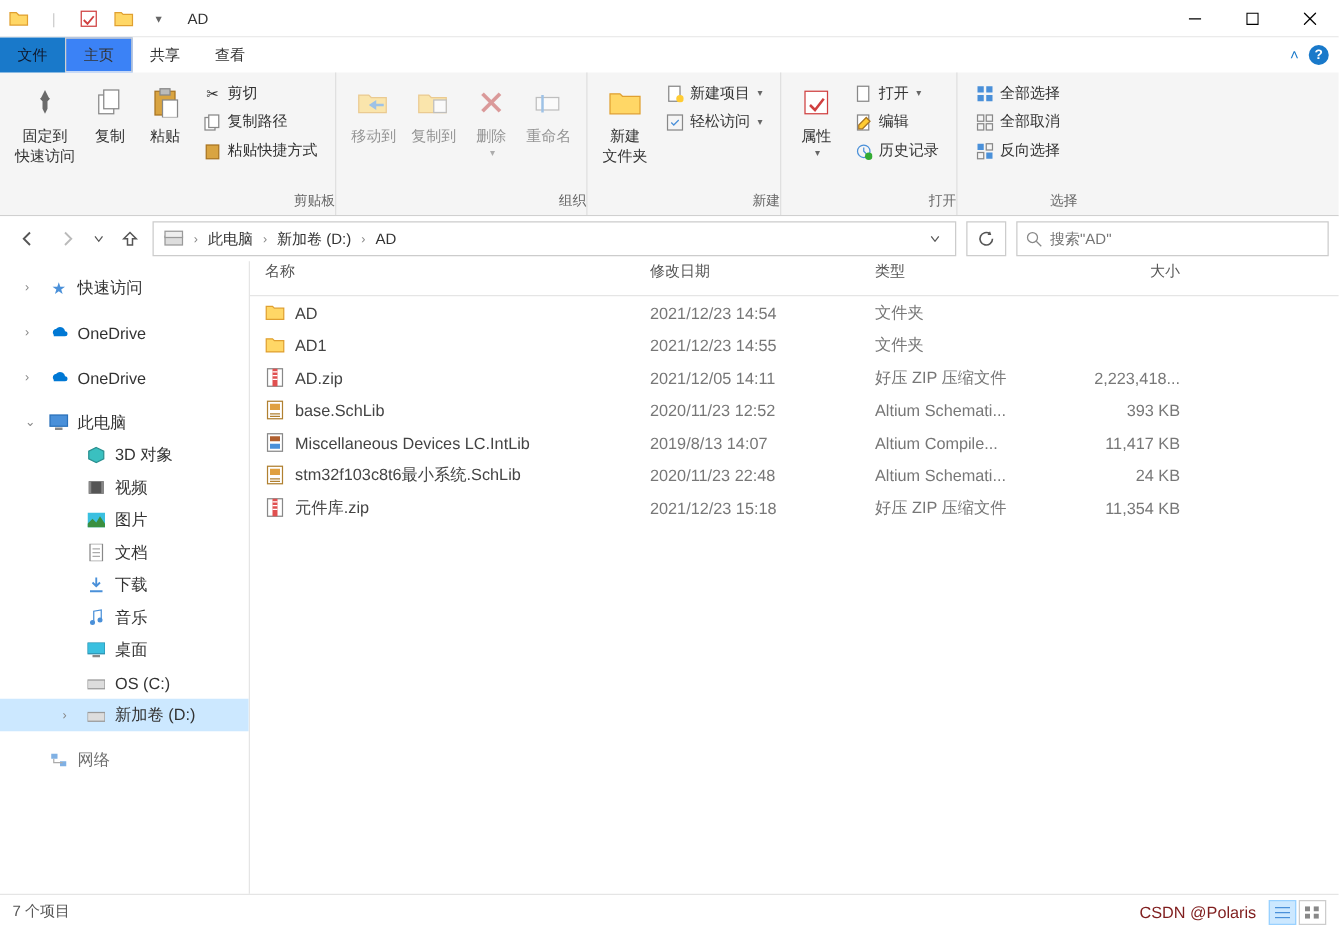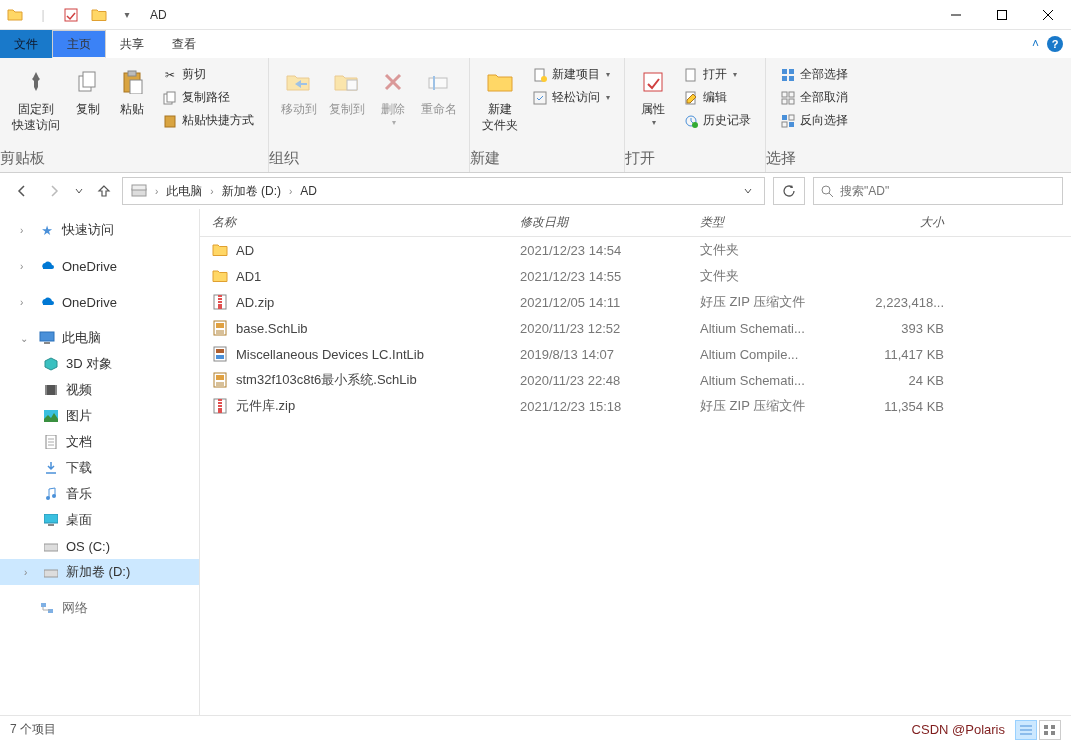--- a/index.html
+++ b/index.html
@@ -19,21 +19,21 @@
 .ribbon-tab.file { background: #1979ca; color: #0f172a; }
 .ribbon-tab.active { border: 1px solid #d0d0d0; border-bottom: 1px solid #f5f5f5; background: #3b82f6; }
 .ribbon-tabs .spacer { flex: 1; }
 .ribbon-right { display: flex; align-items: center; padding-right: 8px; gap: 8px; }
 .help-icon { width: 16px; height: 16px; border-radius: 50%; background: #1979ca; color: #fff; display: flex; align-items: center; justify-content: center; font-size: 11px; font-weight: bold; }
 
 
 .ribbon { height: 115px; background: #f5f5f5; border-bottom: 1px solid #d0d0d0; display: flex; }
 .ribbon-group { border-right: 1px solid #e0e0e0; display: flex; flex-direction: column; }
 .ribbon-group-content { flex: 1; display: flex; align-items: flex-start; padding: 4px 6px; }
-.ribbon-group-label { text-align: left; font-size: 15px; color: #666; padding-bottom: 4px; }
+.ribbon-group-label { text-align: right; font-size: 11px; color: #666; padding-bottom: 4px; }
 .big-btn { display: flex; flex-direction: column; align-items: center; justify-content: flex-start; padding: 4px 6px; min-width: 44px; cursor: pointer; }
 .big-btn .icn { width: 32px; height: 32px; display: flex; align-items: center; justify-content: center; margin-bottom: 4px; }
 .big-btn .lbl { font-size: 12px; text-align: center; line-height: 1.3; }
 .small-btns { display: flex; flex-direction: column; justify-content: flex-start; gap: 2px; padding: 2px 4px; }
 .small-btn { display: flex; align-items: center; gap: 4px; padding: 2px 4px; font-size: 12px; cursor: pointer; white-space: nowrap; }
 .small-btn .icn { width: 16px; height: 16px; display: flex; align-items: center; justify-content: center; }
 .drop { font-size: 8px; color: #666; margin-left: 2px; }
 
 
 .addr-row { height: 36px; display: flex; align-items: center; padding: 4px 8px; gap: 4px; background: #fff; }
@@ -47,26 +47,26 @@
 .search-box { width: 250px; height: 28px; border: 1px solid #ccc; display: flex; align-items: center; padding: 0 6px; gap: 6px; margin-left: 4px; }
 .search-box input { border: none; outline: none; flex: 1; font-size: 12px; }
 
 
 .main { display: flex; height: 506px; }
 .sidebar { width: 200px; border-right: 1px solid #e5e5e5; overflow-y: auto; padding-top: 8px; }
 .tree-item { display: flex; align-items: center; gap: 6px; padding: 4px 8px; cursor: pointer; font-size: 13px; }
 .tree-item .exp { width: 12px; color: #888; font-size: 10px; }
 .tree-item .icn { width: 18px; height: 18px; display: flex; align-items: center; justify-content: center; }
 .tree-item.lvl1 { padding-left: 20px; }
-.tree-item.lvl2 { padding-left: 24px; }
+.tree-item.lvl2 { padding-left: 50px; }
 .tree-item.selected { background: #cce8ff; }
 .tree-gap { height: 10px; }
 
 .content { flex: 1; display: flex; flex-direction: column; }
-.col-headers { display: flex; height: 28px; border-bottom: 1px solid #e5e5e5; align-items: center; color: #555; font-size: 12px; font-style: italic; }
+.col-headers { display: flex; height: 28px; border-bottom: 1px solid #e5e5e5; align-items: flex-start; color: #555; font-size: 12px; }
 .col-name { width: 320px; padding-left: 12px; }
 .col-date { width: 180px; }
 .col-type { width: 150px; }
 .col-size { width: 110px; text-align: right; padding-right: 16px; }
 .file-list { flex: 1; overflow-y: auto; }
 .file-row { display: flex; height: 26px; align-items: center; font-size: 13px; color: #444; cursor: pointer; }
 .file-row .icn { width: 20px; height: 20px; margin-left: 10px; margin-right: 6px; display: flex; align-items: center; justify-content: center; }
 .file-row .c-name { width: 284px; white-space: nowrap; overflow: hidden; text-overflow: ellipsis; }
 .file-row .c-date { width: 180px; color: #777; }
 .file-row .c-type { width: 150px; color: #777; white-space: nowrap; overflow: hidden; text-overflow: ellipsis; }

